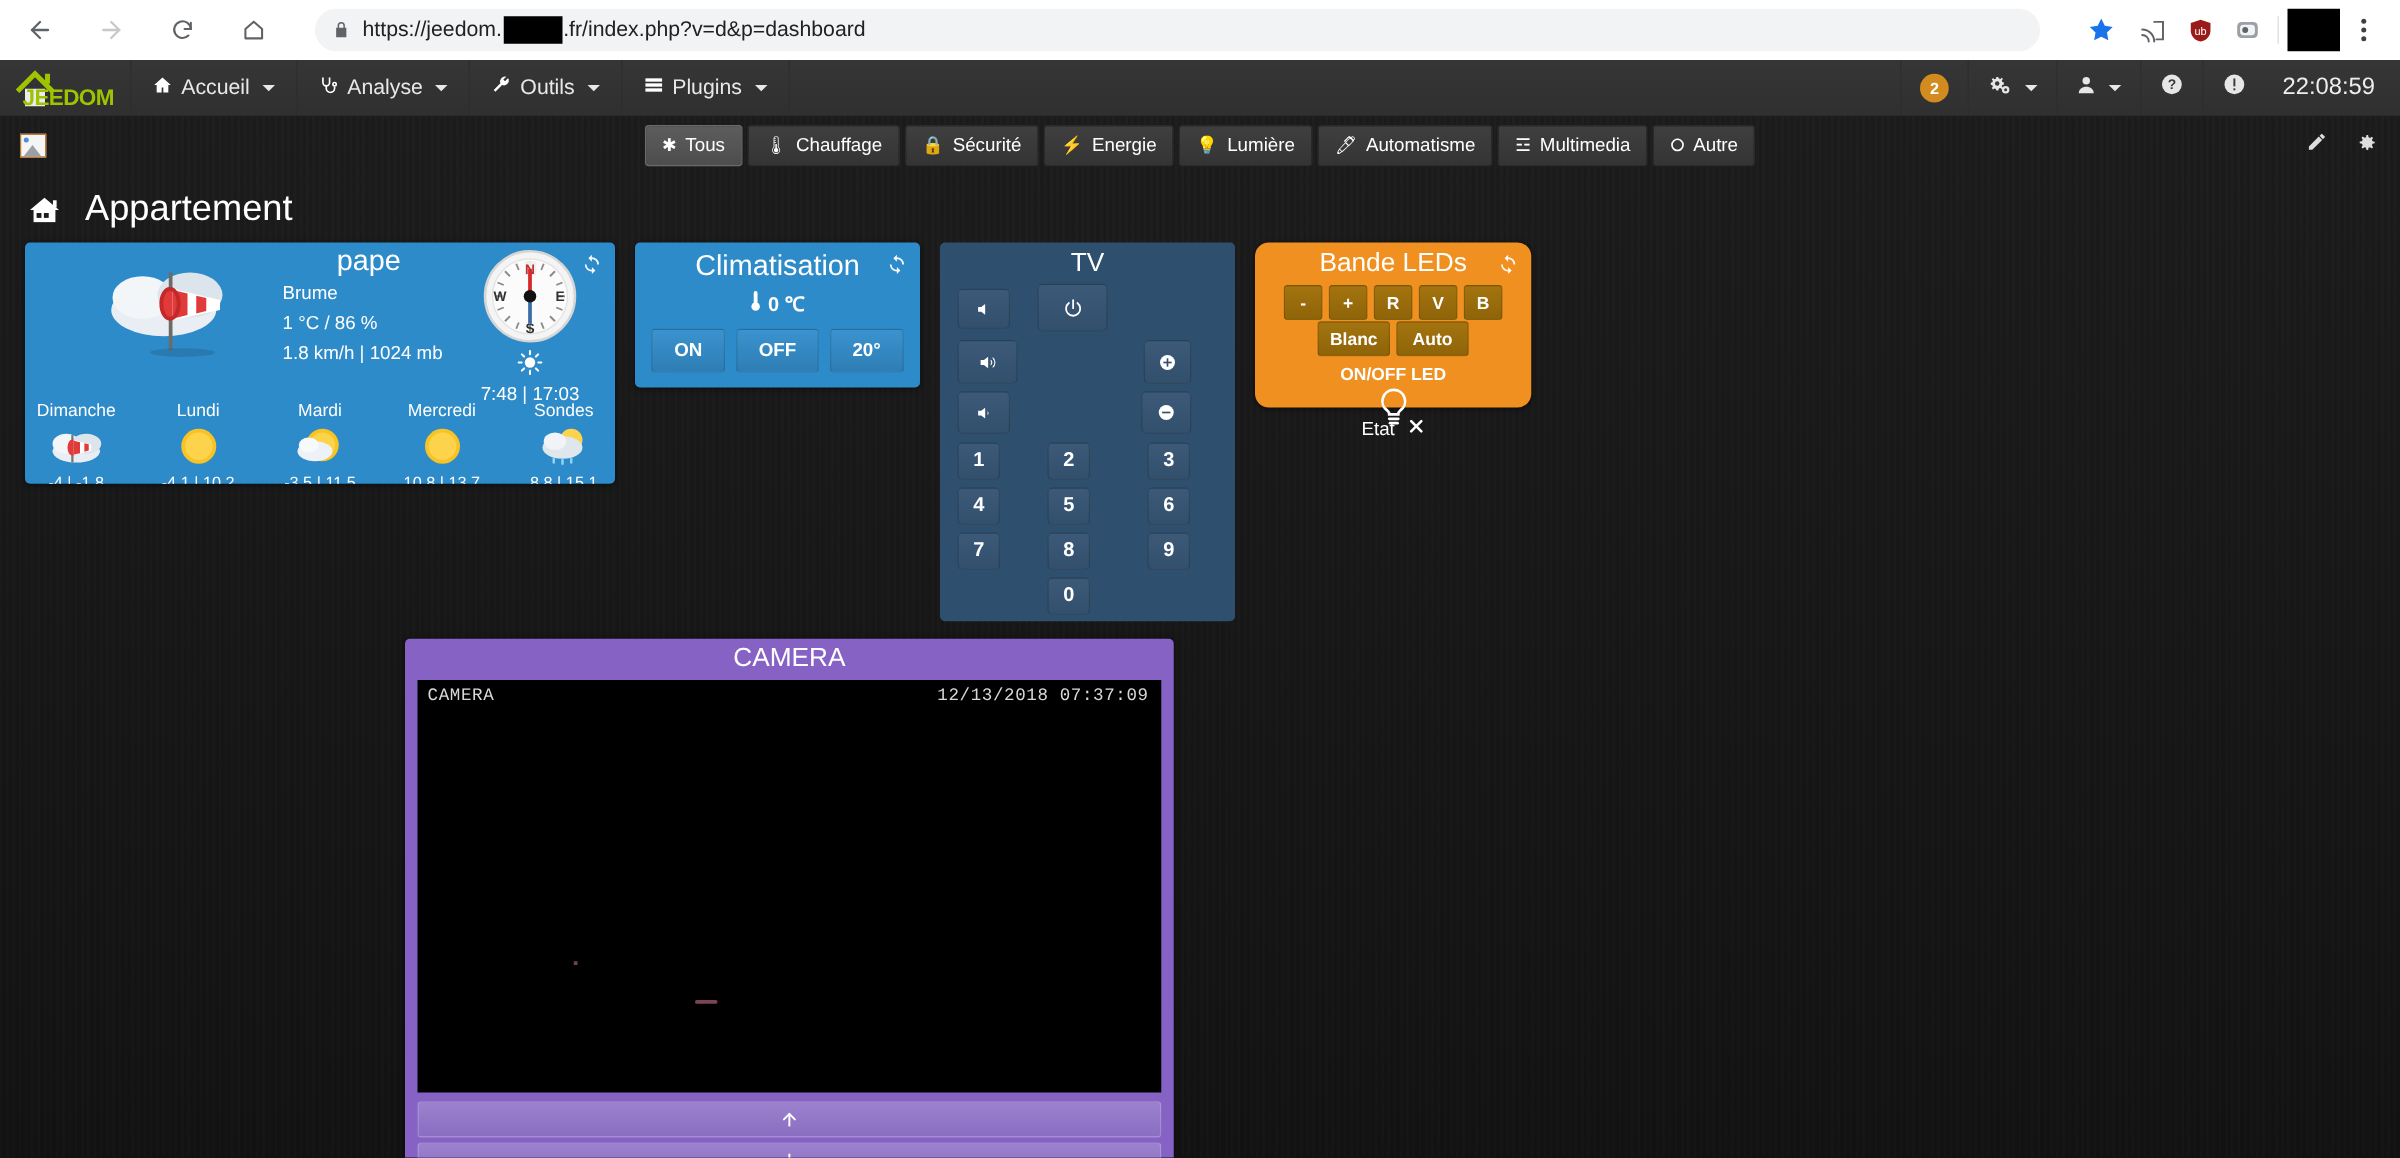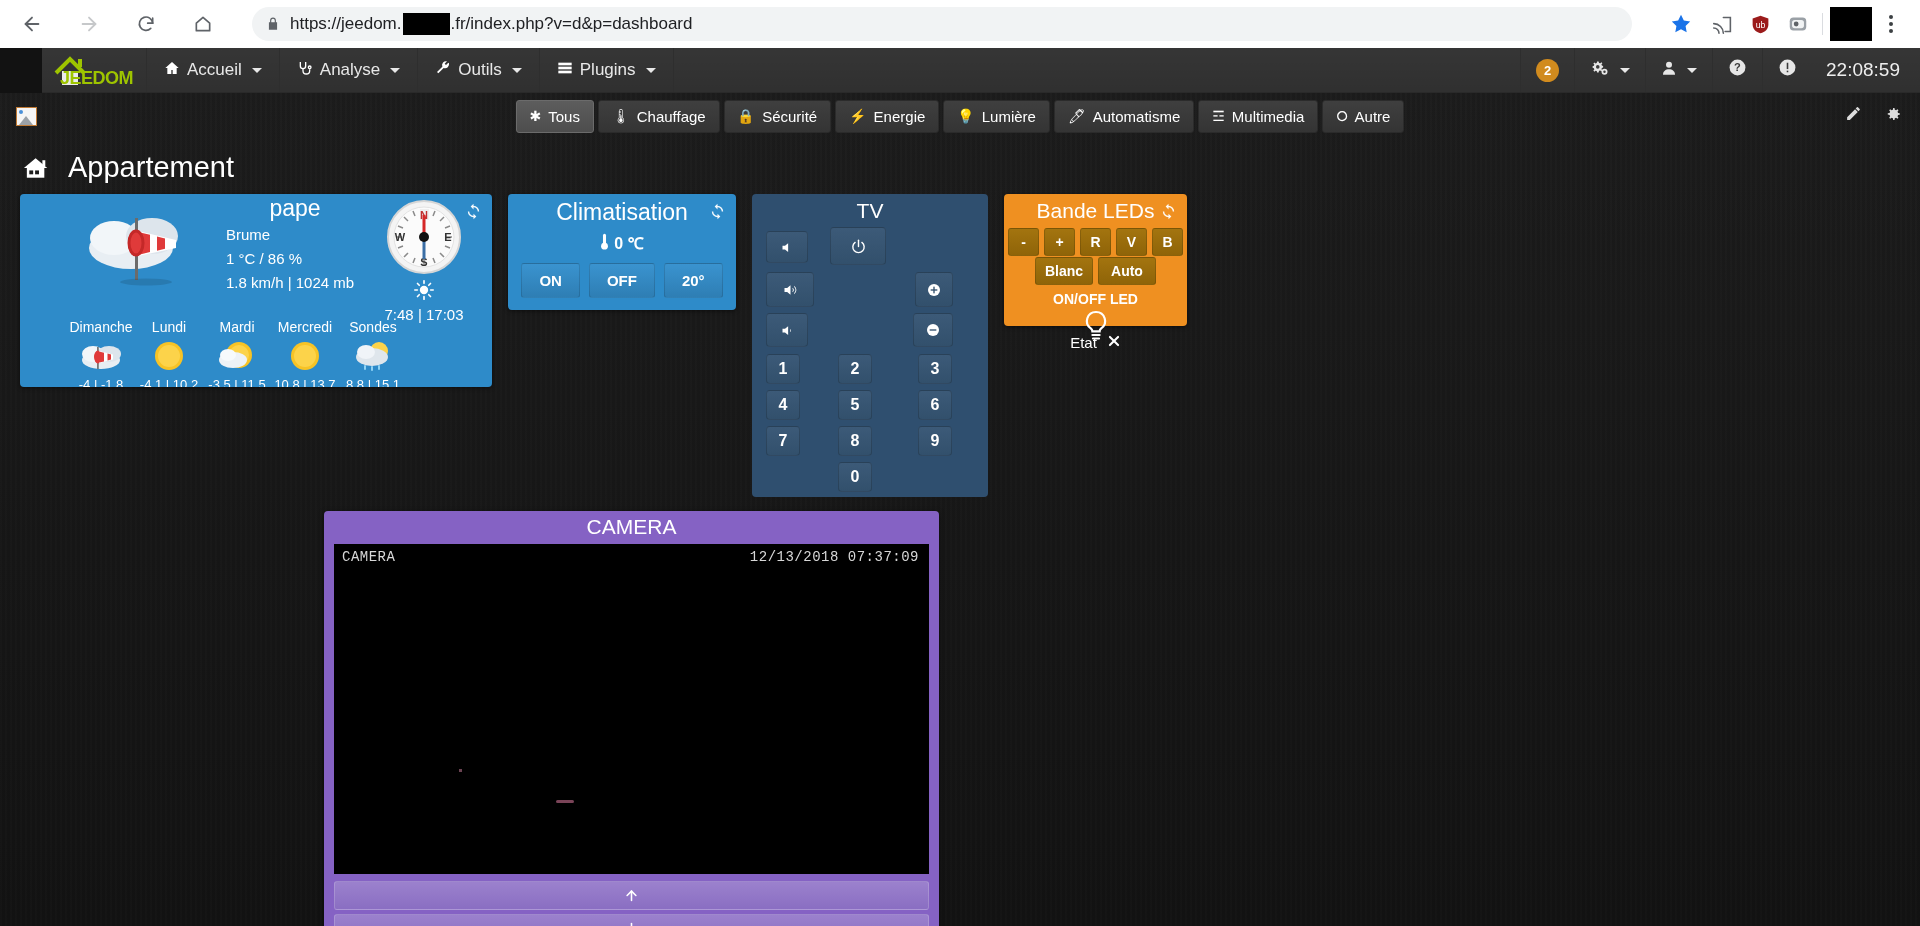--- a/index.html
+++ b/index.html
@@ -84,21 +84,20 @@
 
   
   .jeedom-nav {
     height: 45px;
     background: #3a3a3a;
     background-image: linear-gradient(rgba(0,0,0,0.08), rgba(0,0,0,0.18));
     display: flex;
     align-items: stretch;
     border-bottom: 1px solid #2a2a2a;
     position: relative;
-    margin-left: 42px;
   }
   .brand {
     width: 105px;
     display: flex;
     align-items: center;
     justify-content: center;
     position: relative;
     border-right: 1px solid #2e2e2e;
   }
   .brand-logo { position: relative; width: 96px; height: 42px; }
@@ -268,23 +267,23 @@
     display: flex;
     flex-direction: column;
     align-items: center;
     padding-top: 4px;
   }
   .compass { width: 78px; height: 78px; }
   .sun-times { font-size: 15px; margin-top: 2px; }
   .sun-icon-wrap { margin-top: 4px; }
   .forecast {
     display: flex;
+    justify-content: space-between;
     padding: 0 7px;
     margin-top: -4px;
-    margin-left: 40px;
   }
   .fc-day { width: 68px; text-align: center; }
   .fc-name { font-size: 14px; }
   .fc-icon { height: 42px; display: flex; align-items: center; justify-content: center; }
   .fc-temp { font-size: 13px; }
 
   
   .clim { width: 228px; height: 116px; }
   .clim-temp { text-align: center; font-size: 16px; font-weight: bold; margin-top: 2px; display:flex; align-items:center; justify-content:center; gap:5px; }
   .clim-btns { display: flex; justify-content: center; gap: 9px; margin-top: 9px; }
@@ -320,21 +319,21 @@
     font-size: 16px;
     font-weight: bold;
     display: flex;
     align-items: center;
     justify-content: center;
     cursor: pointer;
     position: absolute;
   }
 
   
-  .leds { width: 183px; height: 132px; background: #ef9021; }
+  .leds { width: 221px; height: 132px; background: #ef9021; border-radius: 11px; }
   .leds .card-title { font-size: 21px; }
   .led-row { display: flex; justify-content: center; gap: 5px; margin-top: 1px; }
   .btn-led {
     background: linear-gradient(#a3740f, #8f6408);
     border: 1px solid rgba(0,0,0,0.15);
     border-radius: 3px;
     color: #fff;
     font-size: 14px;
     font-weight: bold;
     padding: 5px 0;

